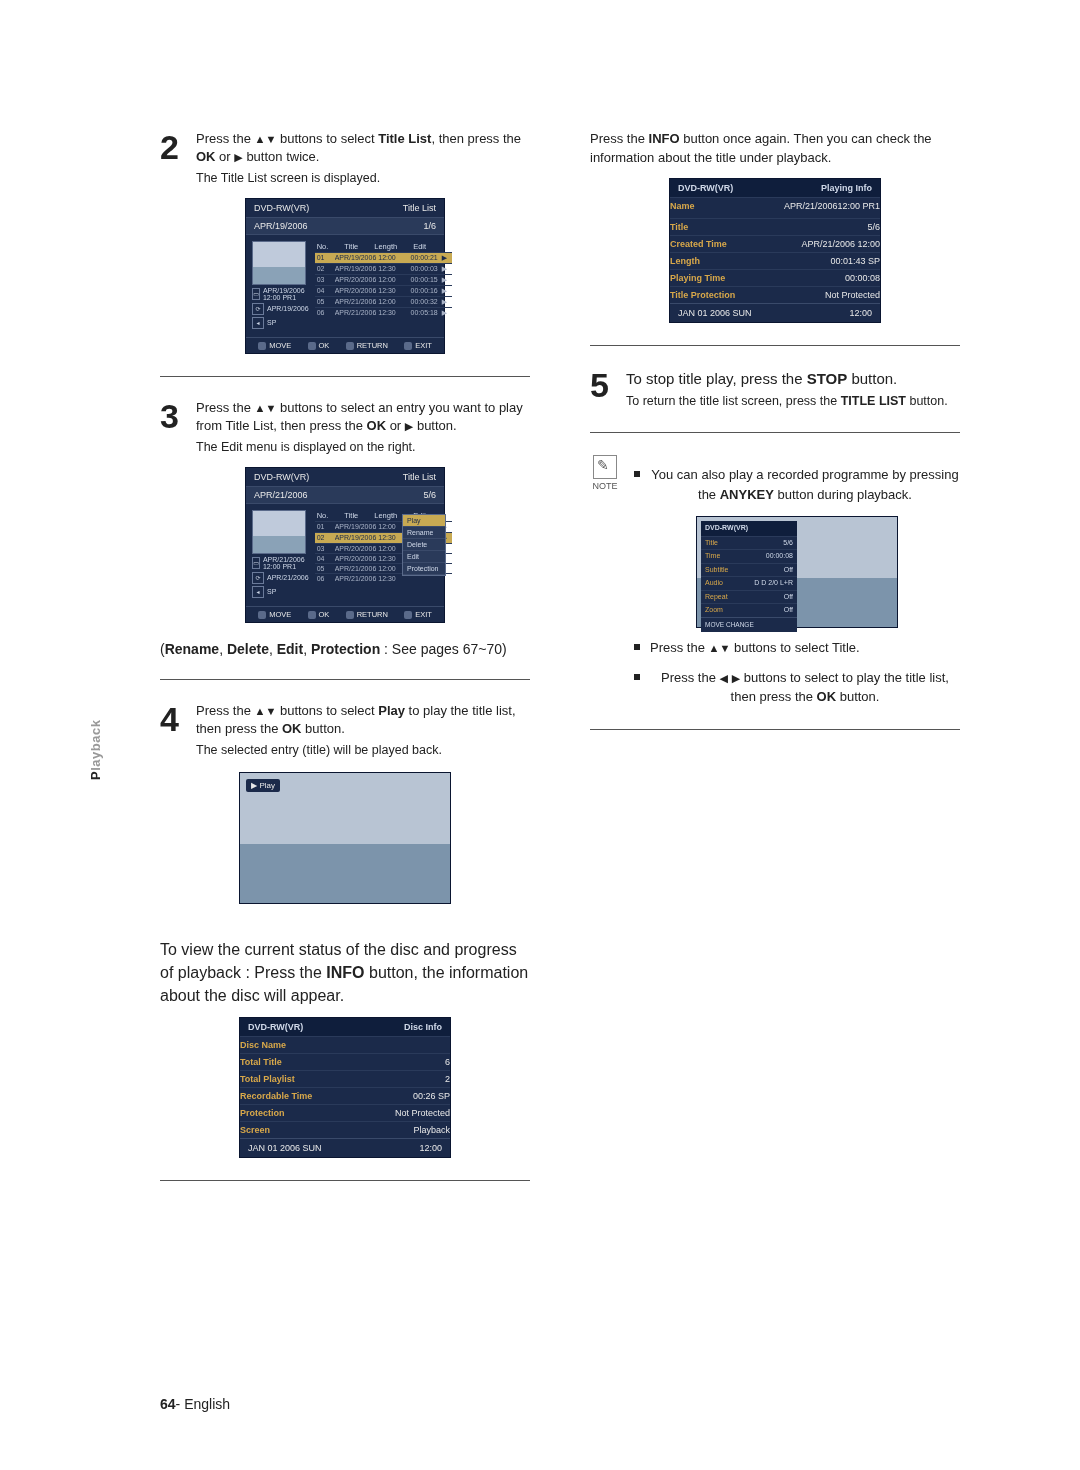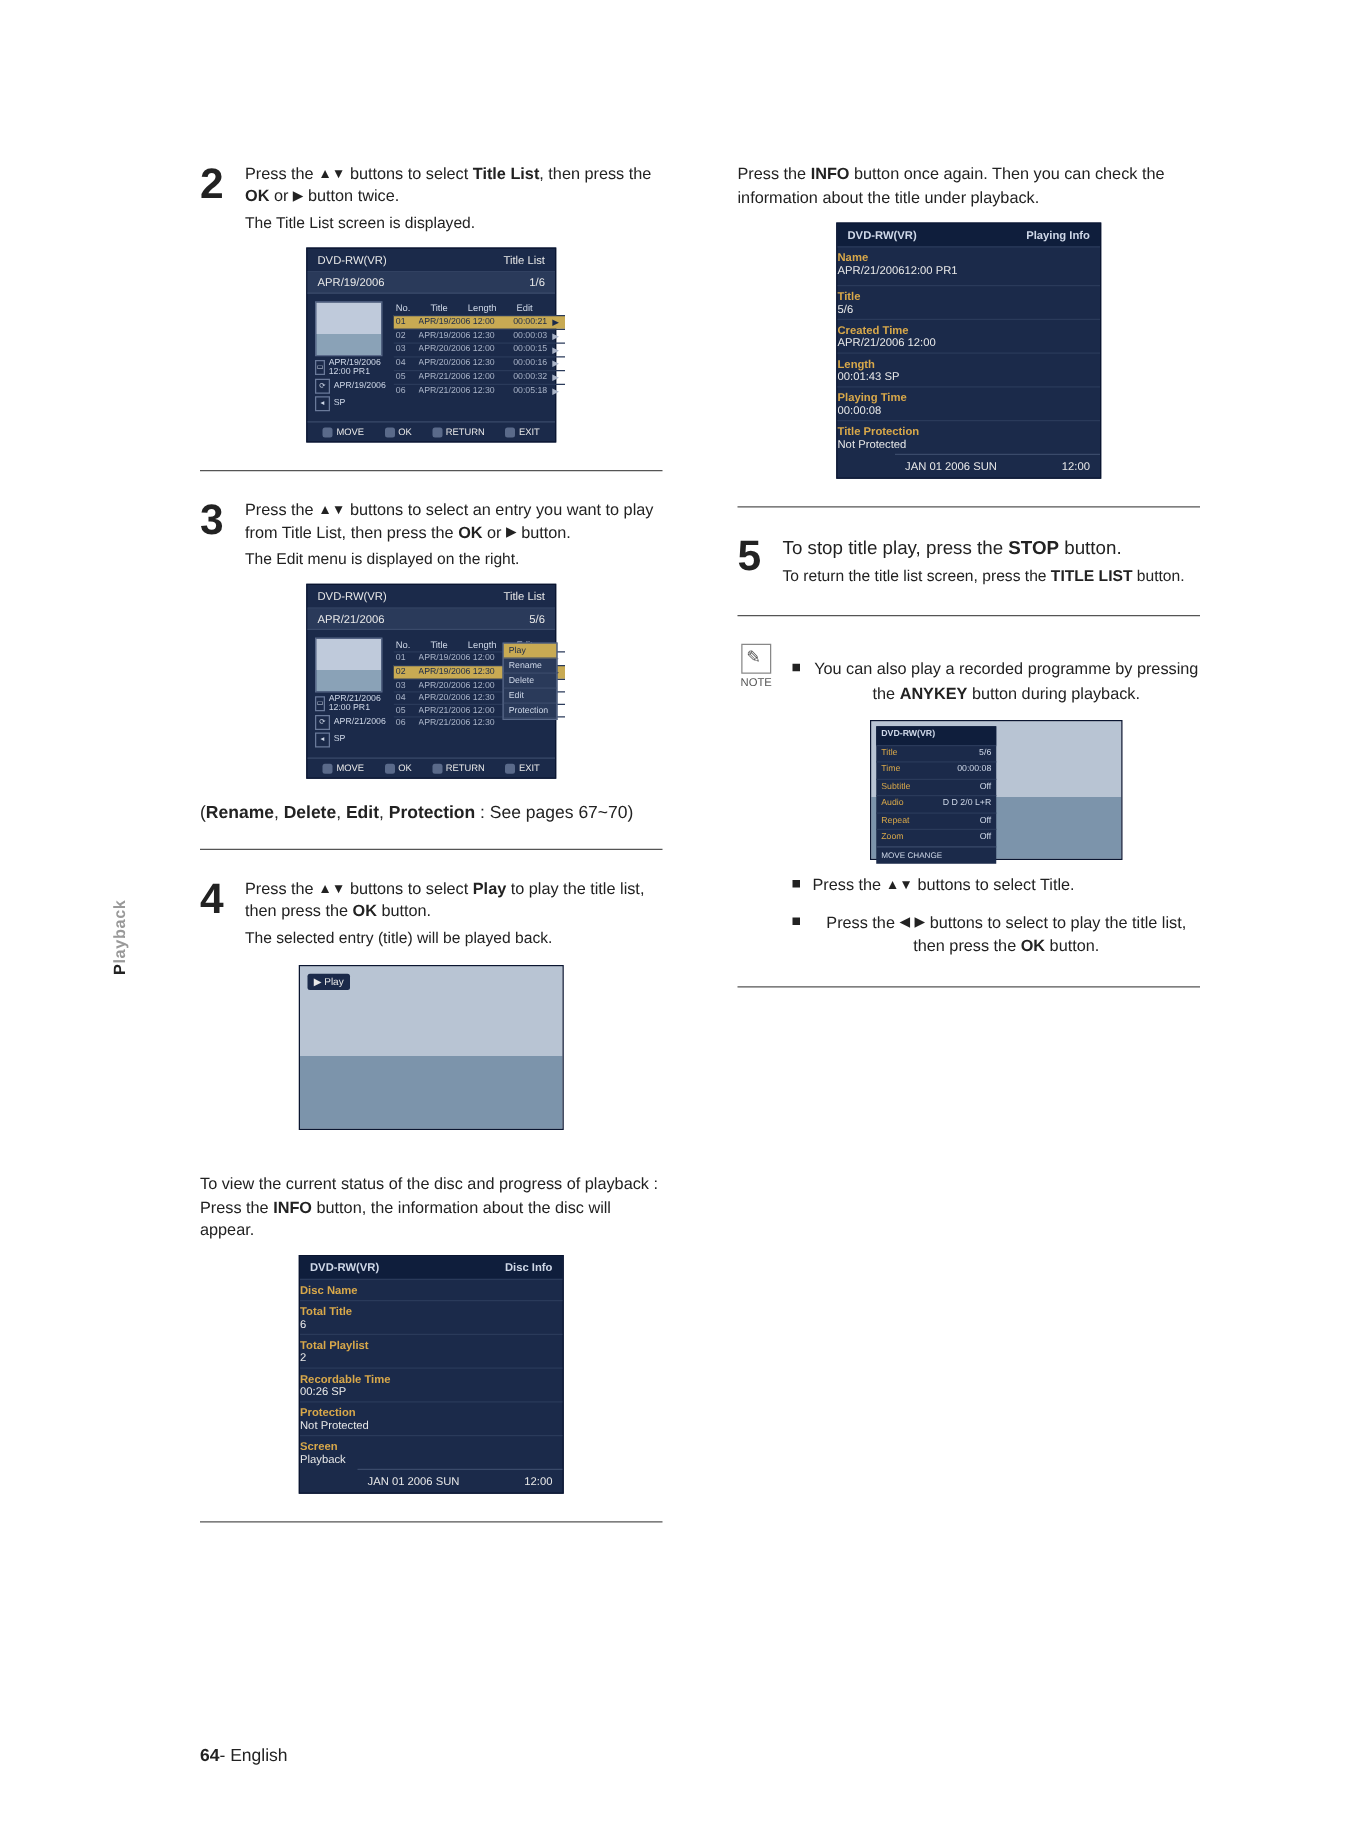--- a/index.html
+++ b/index.html
@@ -203,30 +203,28 @@
     justify-content: space-between;
     padding: 4px 8px;
     background: #0f1e3c;
     font-weight: bold;
   }
   .info .irow {
     display: flex;
     justify-content: space-between;
     padding: 3px 0;
     border-top: 1px solid #2a3a5a;
-    flex-direction: column;
   }
   .info .irow .k { color: #d8a84a; font-weight: bold; }
   .info .irow .v { color: #e8e8e8; }
   .info .iftr {
     display:flex; justify-content:space-between;
     padding: 4px 8px;
     border-top: 1px solid #3a4a6a;
     color:#e8e8e8;
-    margin-left:46px;
   }
 
   .note-row {
     display: flex;
     gap: 14px;
     margin-top: 16px;
   }
   .note-ico {
     width: 30px;
     text-align: center;
@@ -490,21 +488,21 @@
         <div class="step-body">
           <span>Press the </span><span class="tri-up"></span><span class="tri-down"></span><span> buttons to select </span><span class="b">Play</span><span> to play the title list, then press the </span><span class="b">OK</span><span> button.</span>
           <div class="step-sub">The selected entry (title) will be played back.</div>
         </div>
       </div>
 
       <div class="play">
         <div class="tag">▶ Play</div>
       </div>
 
-      <div style="font-size:13px; line-height:1.45;">
+      <div style="font-size:16px; line-height:1.45;">
         <span>To view the current status of the disc and progress of playback : Press the </span><span class="b">INFO</span><span> button, the information about the disc will appear.</span>
       </div>
 
       <div class="info">
         <div class="ihdr">
             <span>DVD-RW(VR)</span>
             <span>Disc Info</span>
           </div>
         <div class="irow">
             <span class="k">Disc Name</span>

